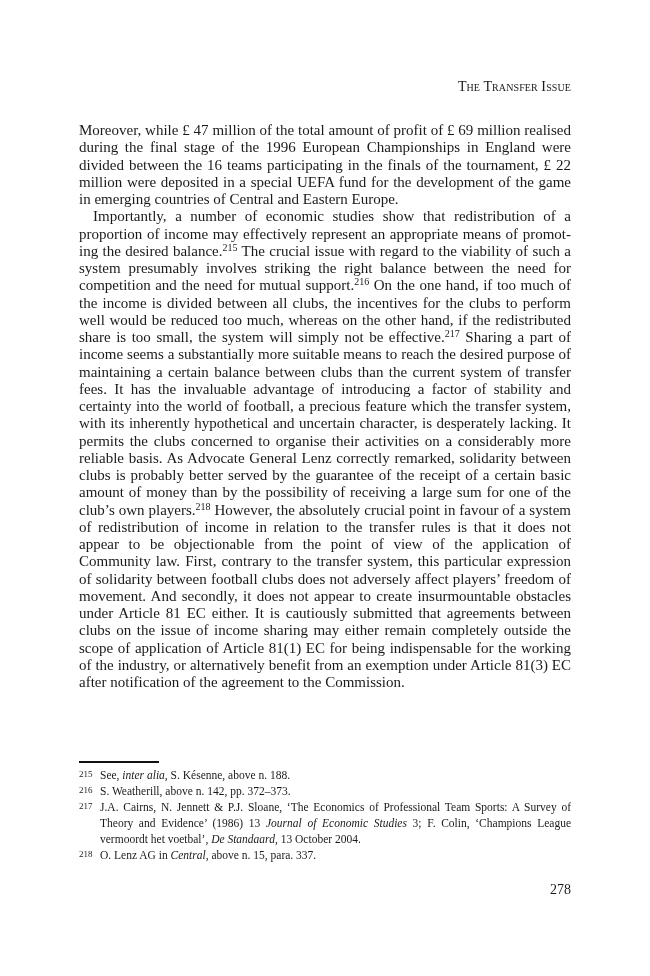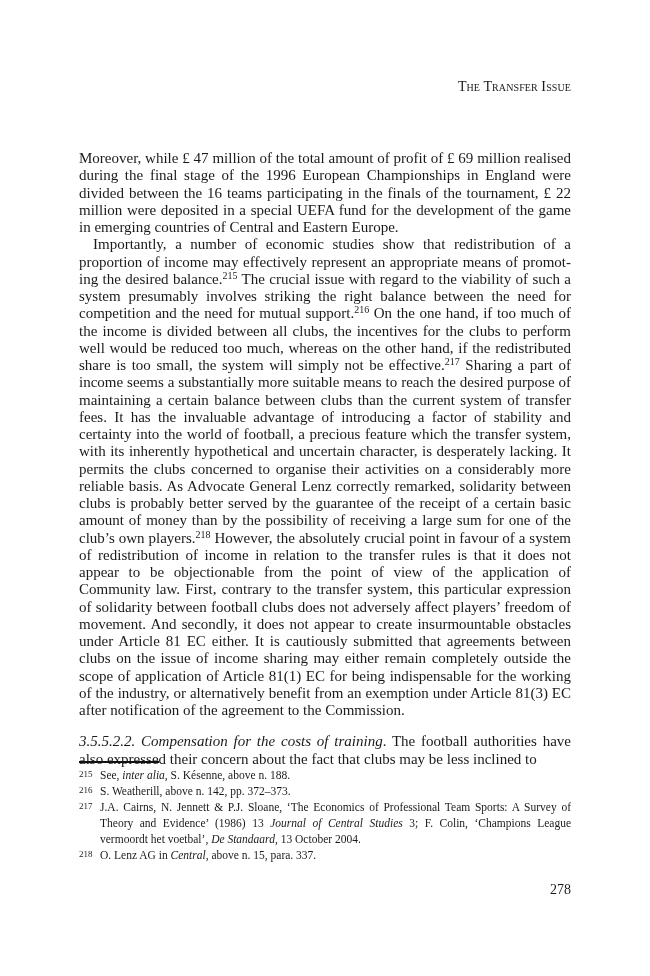--- a/index.html
+++ b/index.html
@@ -26,21 +26,20 @@
     }
     .body-text {
       position: absolute;
       top: 122px;
       left: 79px;
       width: 492px;
       font-size: 15px;
       line-height: 17.25px;
       text-align: justify;
       hyphens: manual;
-      margin-top: 28px;
     }
     .body-text p {
       margin: 0;
     }
     .body-text p.indent {
       text-indent: 14px;
     }
     .body-text p.section {
       margin-top: 14px;
     }
@@ -88,33 +87,32 @@
     }
   </style>
 </head>
 <body>
 
 <div class="running-head">The Transfer Issue</div>
 
 <div class="body-text">
   <p>Moreover, while £ 47 million of the total amount of profit of £ 69 million realised during the final stage of the 1996 European Championships in England were divided between the 16 teams participating in the finals of the tournament, £ 22 million were deposited in a special UEFA fund for the development of the game in emerging countries of Central and Eastern Europe.</p>
   <p class="indent"><span>Importantly, a number of economic studies show that redistribution of a proportion of income may effectively represent an appropriate means of promot­ing the desired balance.</span><sup>215</sup><span> The crucial issue with regard to the viability of such a system presumably involves striking the right balance between the need for competition and the need for mutual support.</span><sup>216</sup><span> On the one hand, if too much of the income is divided between all clubs, the incentives for the clubs to perform well would be reduced too much, whereas on the other hand, if the redistributed share is too small, the system will simply not be effective.</span><sup>217</sup><span> Sharing a part of income seems a substantially more suitable means to reach the desired purpose of maintaining a certain balance between clubs than the current system of transfer fees. It has the invaluable advantage of introducing a factor of stability and certainty into the world of football, a precious feature which the transfer system, with its inherently hypothetical and uncertain character, is desperately lacking. It permits the clubs concerned to organise their activities on a considerably more reliable basis. As Advocate General Lenz correctly remarked, solidarity between clubs is probably better served by the guarantee of the receipt of a certain basic amount of money than by the possibility of receiving a large sum for one of the club’s own players.</span><sup>218</sup><span> However, the absolutely crucial point in favour of a system of redistribution of income in relation to the transfer rules is that it does not appear to be objectionable from the point of view of the application of Community law. First, contrary to the transfer system, this particular expression of solidarity between football clubs does not adversely affect players’ freedom of movement. And secondly, it does not appear to create insurmountable obstacles under Article 81 EC either. It is cautiously submitted that agreements between clubs on the issue of income sharing may either remain completely outside the scope of application of Article 81(1) EC for being indispensable for the working of the industry, or alternatively benefit from an exemption under Article 81(3) EC after notification of the agreement to the Commission.</span></p>
-  <p class="section"><span class="it">3.5.5.2.2. Compensation for the costs of training</span><span>.</span><span> The football authorities have also expressed their concern about the fact that clubs may be less inclined to</span></p>
 </div>
 
 <div class="fn-rule"></div>
 
 <div class="footnotes">
   <p class="fn">
     <span class="fn-num">215</span><span>See, </span><span class="it">inter alia</span><span>, S. Késenne, above n. 188.</span>
   </p>
   <p class="fn">
     <span class="fn-num">216</span><span>S. Weatherill, above n. 142, pp. 372–373.</span>
   </p>
   <p class="fn">
-    <span class="fn-num">217</span><span>J.A. Cairns, N. Jennett &amp; P.J. Sloane, ‘The Economics of Professional Team Sports: A Survey of Theory and Evidence’ (1986) 13 </span><span class="it">Journal of Central Studies</span><span> 3; F. Colin, ‘Champions League vermoordt het voetbal’, </span><span class="it">De Standaard</span><span>, 13 October 2004.</span>
+    <span class="fn-num">217</span><span>J.A. Cairns, N. Jennett &amp; P.J. Sloane, ‘The Economics of Professional Team Sports: A Survey of Theory and Evidence’ (1986) 13 </span><span class="it">Journal of Economic Studies</span><span> 3; F. Colin, ‘Champions League vermoordt het voetbal’, </span><span class="it">De Standaard</span><span>, 13 October 2004.</span>
   </p>
   <p class="fn">
     <span class="fn-num">218</span><span>O. Lenz AG in </span><span class="it">Central</span><span>, above n. 15, para. 337.</span>
   </p>
 </div>
 
 <div class="page-number">278</div>
 
 </body></html>

